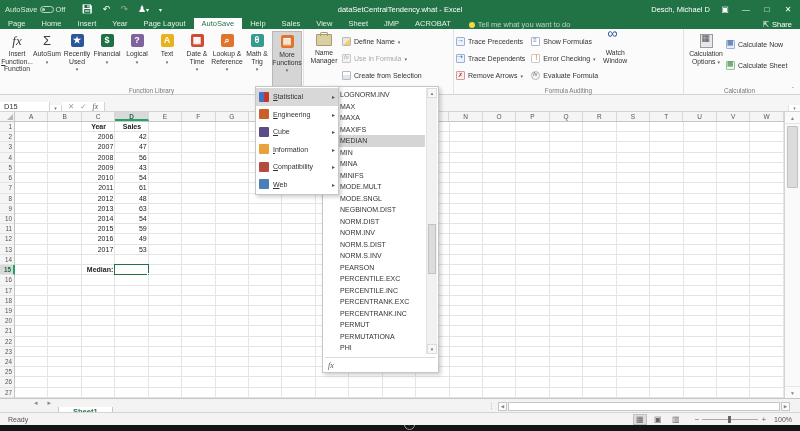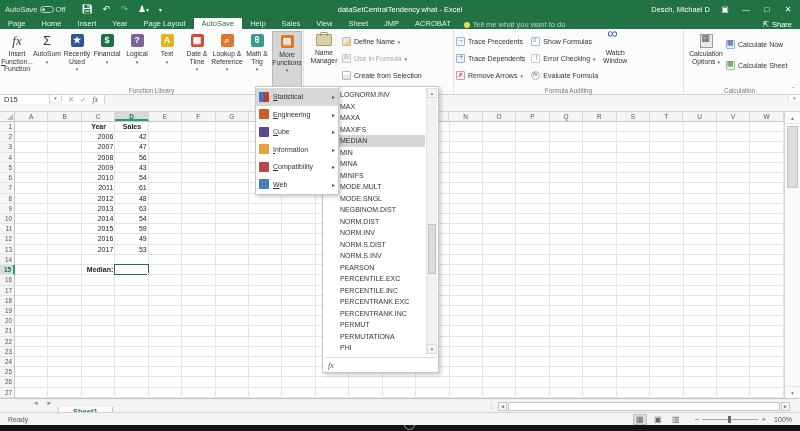--- a/index.html
+++ b/index.html
@@ -18,21 +18,21 @@
   .qat .sm { font-size:6px; }
   .tb-title { position:absolute; left:0; right:0; text-align:center; font-size:7.5px; color:#fff; pointer-events:none; }
   .tb-right { margin-left:auto; display:flex; align-items:center; gap:9px; padding-right:6px; font-size:7.5px; }
   .winbtn { font-size:8px; width:12px; text-align:center; }
 
   
   .tabrow { height:11px; background:#217346; display:flex; align-items:flex-end; font-size:7.5px; color:#e4efe9; position:relative; }
   .rtabs { display:flex; height:11px; align-items:stretch; }
   .rtab { padding:1px 8px 1px 8px; display:flex; align-items:center; cursor:default; }
   .rtab.active { background:#fff; color:#217346; }
-  .tellme { display:flex; align-items:center; gap:3px; margin-left:5px; color:#dceadfcc; font-size:7.5px; }
+  .tellme { display:flex; align-items:center; gap:3px; margin-left:10px; color:#dceadfcc; font-size:7.5px; }
   .bulb { width:6px; height:6px; border-radius:50%; background:#f7d448; display:inline-block; }
   .share { margin-left:auto; margin-right:8px; display:flex; gap:3px; align-items:center; color:#fff; }
 
   
   .ribbon { height:66px; background:#fbfbfb; border-bottom:1px solid #d2d2d2; display:flex; position:relative; font-size:7px; color:#444; }
   .rgroup { position:relative; height:100%; padding:2px 2px 9px 2px; display:flex; align-items:flex-start; }
   .rgroup + .rgroup { border-left:1px solid #e2e2e2; }
   .grouplabel { position:absolute; bottom:0px; left:0; right:0; text-align:center; font-size:6.3px; color:#777; }
   .flbtn { width:30px; height:55px; display:flex; flex-direction:column; align-items:center; padding-top:3px; text-align:center; line-height:7.5px; font-size:6.8px; color:#333; }
   .flbtn.pressed { background:#d5d5d5; border:1px solid #b8b8b8; height:57px; }
@@ -59,21 +59,21 @@
   .mi-cs { background:#eef7ee; border:1px solid #9ac49a; } .mi-cs::after { content:"▦"; position:absolute; left:0px; top:-2px; font-size:7px; color:#4a8f4a; }
   .nm-ic { width:16px; height:12px; background:#d9cfa3; border:1px solid #a79a6a; border-radius:1px; margin-bottom:3px; position:relative; }
   .nm-ic::after { content:""; position:absolute; left:3px; right:3px; top:-3px; height:3px; border:1px solid #a79a6a; border-bottom:none; border-radius:2px 2px 0 0; }
   .ww-ic { width:18px; height:12px; margin-bottom:3px; position:relative; }
   .ww-ic::before { content:"∞"; position:absolute; left:1px; top:-4px; font-size:14px; color:#2b579a; }
   .co-ic { width:13px; height:14px; background:#e8e8e8; border:1px solid #9a9a9a; margin-bottom:2px; position:relative; }
   .co-ic::after { content:"▦"; position:absolute; left:1px; top:0px; font-size:9px; color:#556; }
   .chev-collapse { position:absolute; right:6px; bottom:2px; font-size:6px; color:#888; }
 
   
-  .fbar { height:17px; background:#f5f5f5; border-bottom:1px solid #d4d4d4; display:flex; align-items:flex-start; font-size:7.5px; }
+  .fbar { height:17px; background:#f5f5f5; border-bottom:1px solid #d4d4d4; display:flex; align-items:flex-end; font-size:7.5px; }
   .namebox { width:50px; background:#fff; border-right:1px solid #d4d4d4; display:flex; align-items:center; padding-left:4px; color:#333; }
   .nb-arrow { width:12px; display:flex; align-items:center; justify-content:center; font-size:5px; color:#777; border-right:1px solid #d4d4d4; background:#fff; }
   .fx-btns { display:flex; align-items:center; gap:6px; padding:0 6px; border-right:1px solid #d4d4d4; background:#fff; color:#999; }
   .fx-btns .fxg { color:#555; font-family:"Liberation Serif", serif; font-style:italic; }
   .finput { flex:1; background:#fff; }
   .fbar-end { width:12px; background:#fff; border-left:1px solid #e2e2e2; display:flex; align-items:center; justify-content:center; font-size:5px; color:#888; }
 
   
   .sheetwrap { position:relative; height:286px; background:#fff; }
   .colhdrs { position:absolute; left:0; top:0; height:10px; width:784px; display:flex; background:#f5f5f5; border-bottom:1px solid #c6c6c6; }

